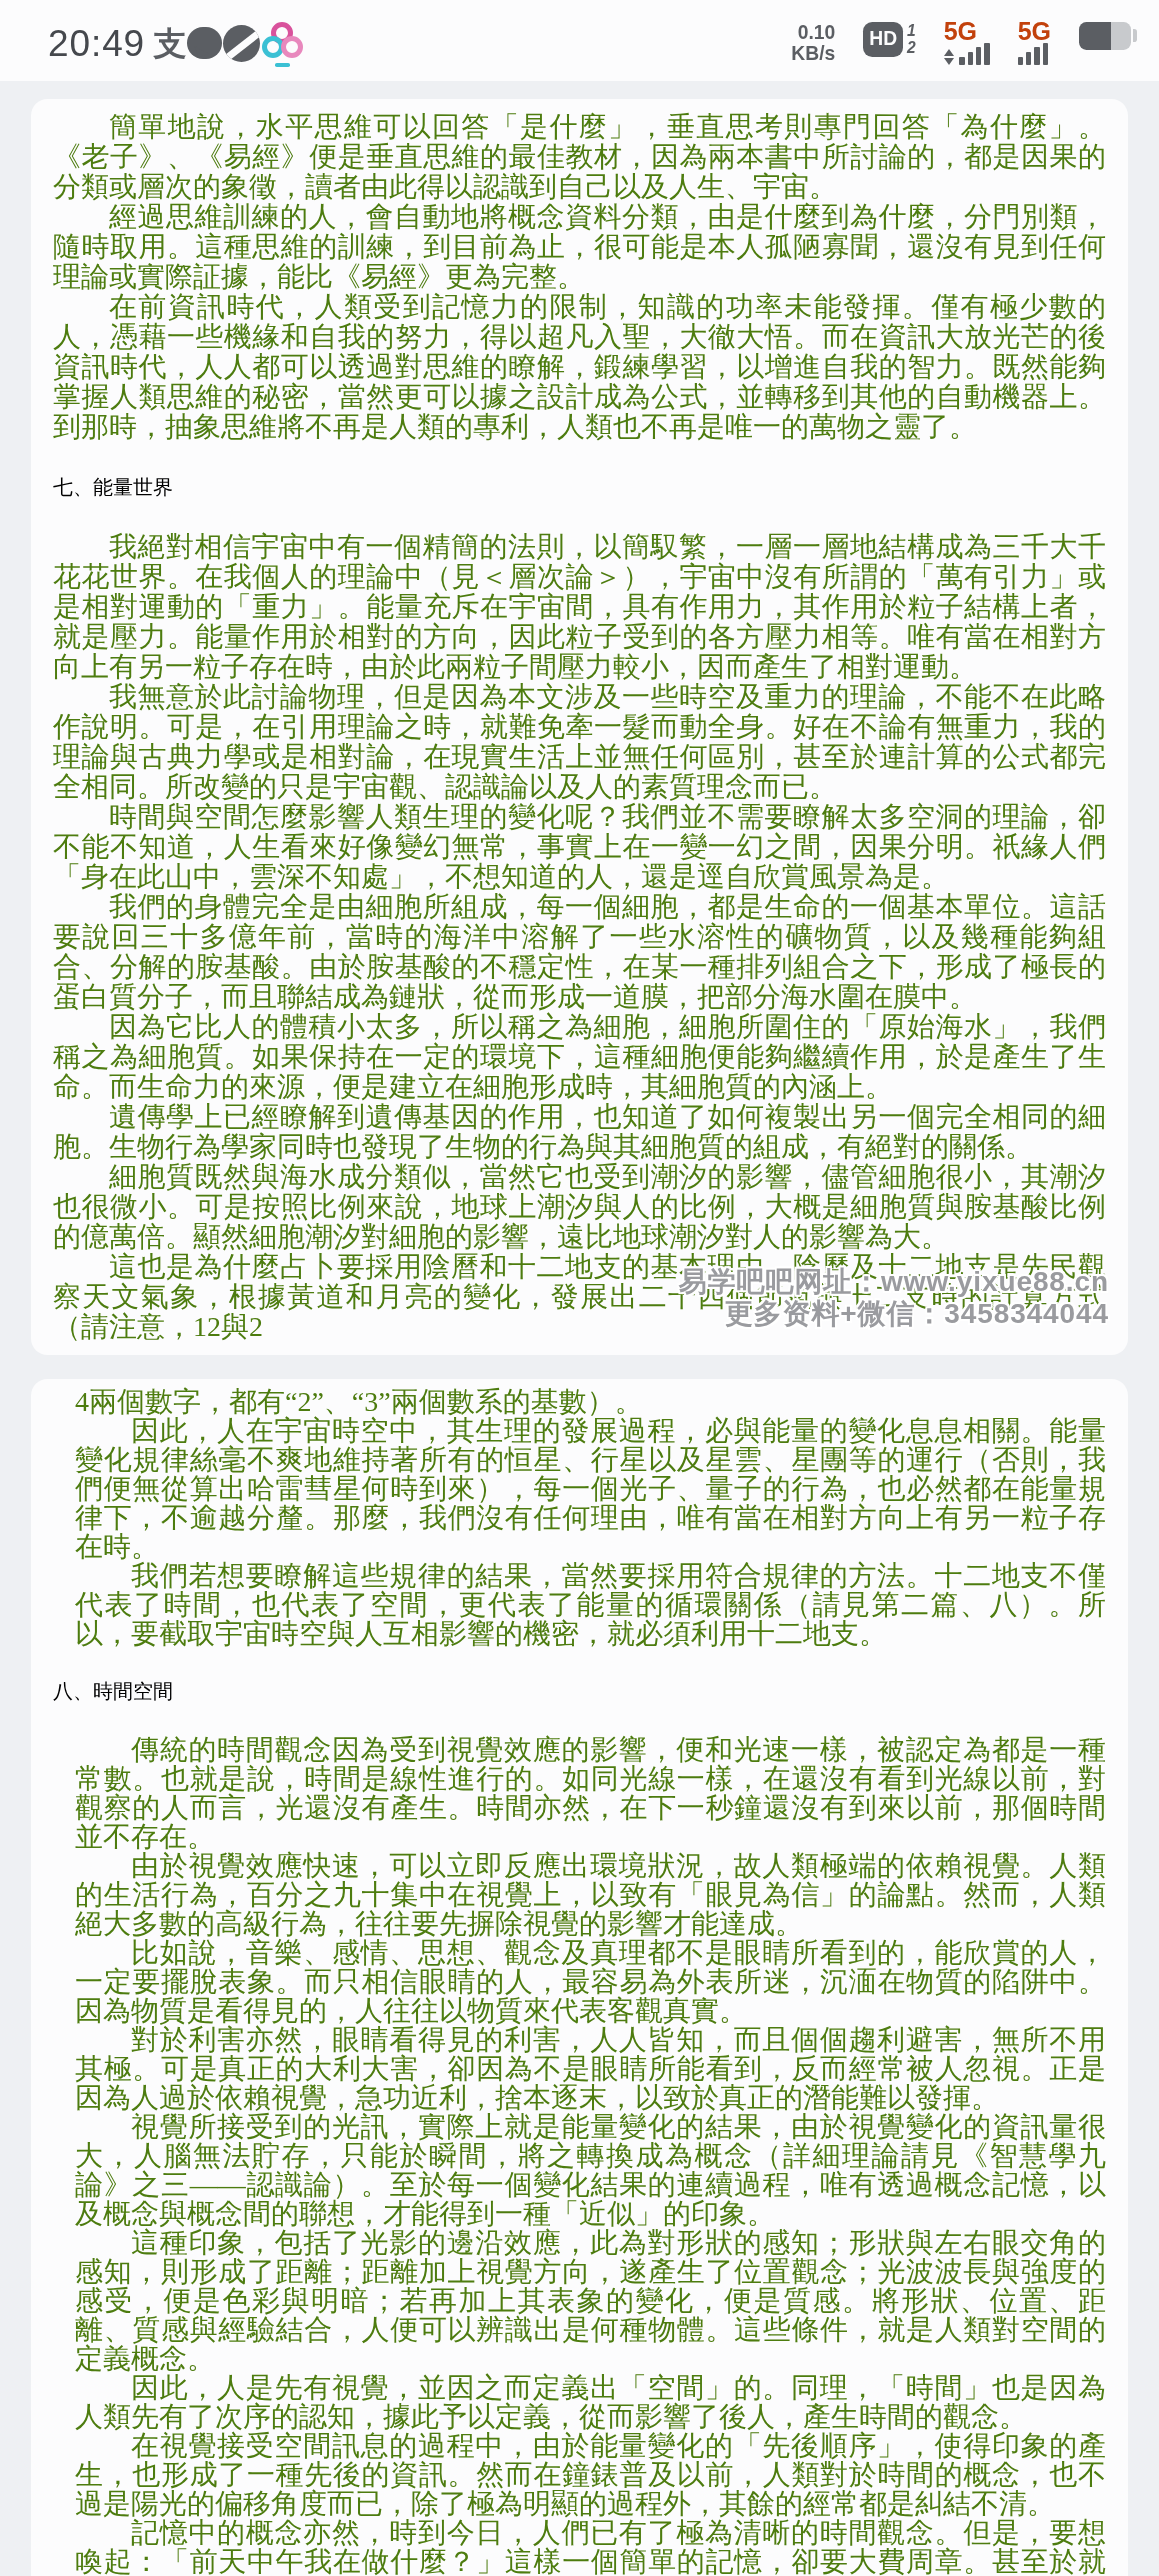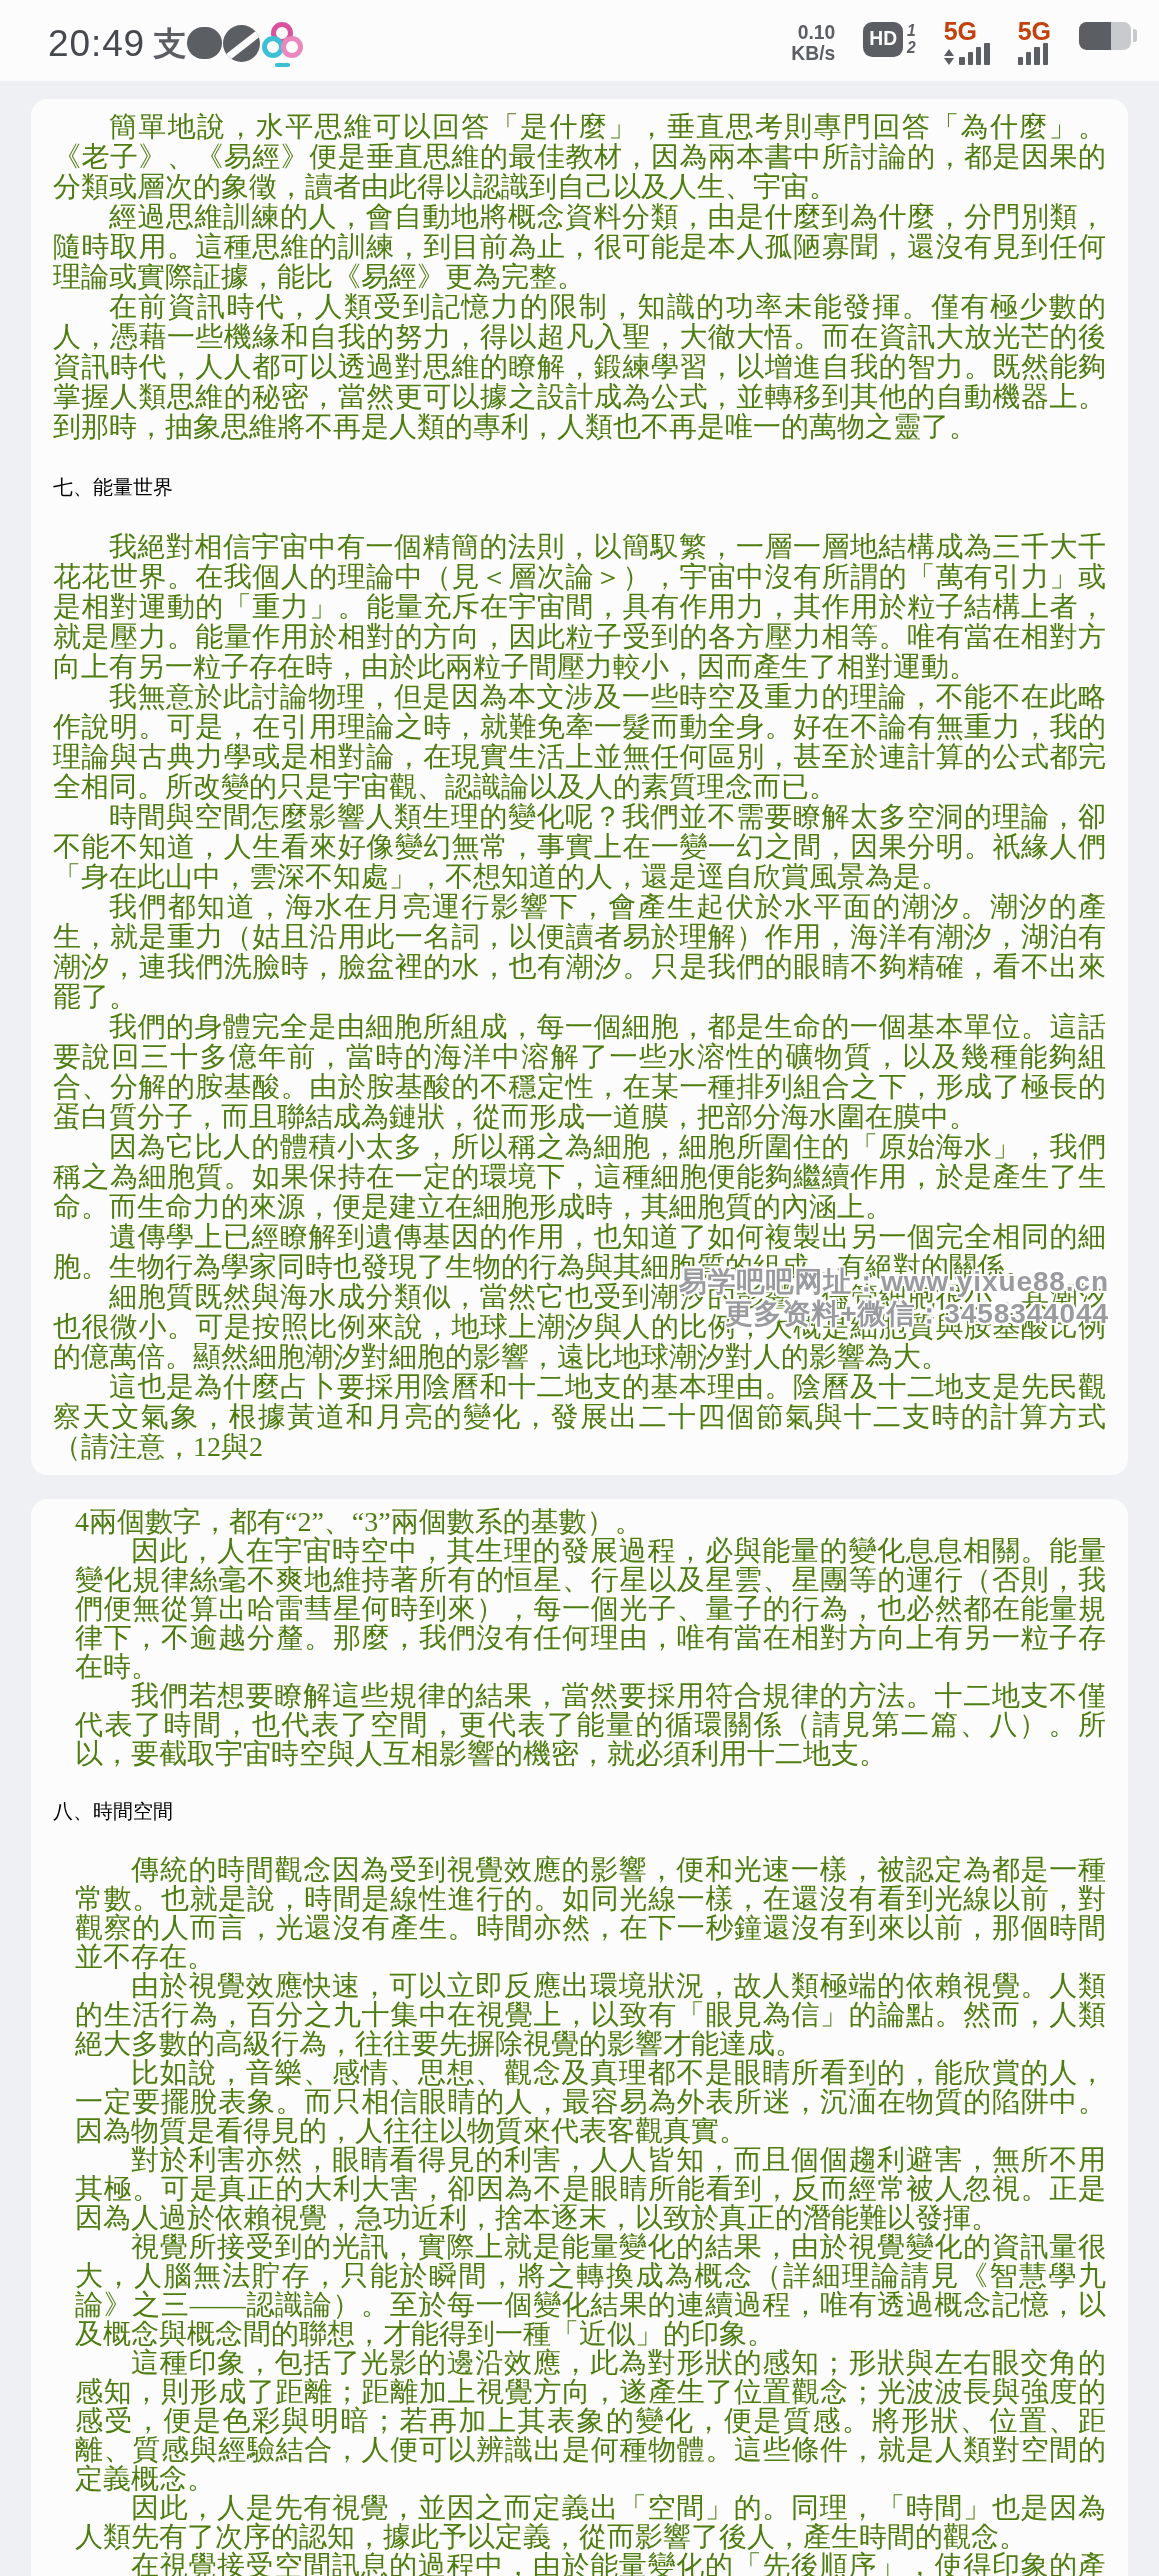--- a/index.html
+++ b/index.html
@@ -130,21 +130,20 @@
 <main>
   <section class="card" id="card1">
     <div>
         <p class="para">簡單地說，水平思維可以回答「是什麼」，垂直思考則專門回答「為什麼」。《老子》、《易經》便是垂直思維的最佳教材，因為兩本書中所討論的，都是因果的分類或層次的象徵，讀者由此得以認識到自己以及人生、宇宙。</p>
         <p class="para">經過思維訓練的人，會自動地將概念資料分類，由是什麼到為什麼，分門別類，隨時取用。這種思維的訓練，到目前為止，很可能是本人孤陋寡聞，還沒有見到任何理論或實際証據，能比《易經》更為完整。</p>
         <p class="para">在前資訊時代，人類受到記憶力的限制，知識的功率未能發揮。僅有極少數的人，憑藉一些機緣和自我的努力，得以超凡入聖，大徹大悟。而在資訊大放光芒的後資訊時代，人人都可以透過對思維的瞭解，鍛練學習，以增進自我的智力。既然能夠掌握人類思維的秘密，當然更可以據之設計成為公式，並轉移到其他的自動機器上。到那時，抽象思維將不再是人類的專利，人類也不再是唯一的萬物之靈了。</p>
         <h2 class="sec">七、能量世界</h2>
         <p class="para">我絕對相信宇宙中有一個精簡的法則，以簡馭繁，一層一層地結構成為三千大千花花世界。在我個人的理論中（見＜層次論＞），宇宙中沒有所謂的「萬有引力」或是相對運動的「重力」。能量充斥在宇宙間，具有作用力，其作用於粒子結構上者，就是壓力。能量作用於相對的方向，因此粒子受到的各方壓力相等。唯有當在相對方向上有另一粒子存在時，由於此兩粒子間壓力較小，因而產生了相對運動。</p>
         <p class="para">我無意於此討論物理，但是因為本文涉及一些時空及重力的理論，不能不在此略作說明。可是，在引用理論之時，就難免牽一髮而動全身。好在不論有無重力，我的理論與古典力學或是相對論，在現實生活上並無任何區別，甚至於連計算的公式都完全相同。所改變的只是宇宙觀、認識論以及人的素質理念而已。</p>
         <p class="para">時間與空間怎麼影響人類生理的變化呢？我們並不需要瞭解太多空洞的理論，卻不能不知道，人生看來好像變幻無常，事實上在一變一幻之間，因果分明。祇緣人們「身在此山中，雲深不知處」，不想知道的人，還是逕自欣賞風景為是。</p>
-        <p class="para">我們都知道，海水在月亮運行影響下，會產生起伏於水平面的潮汐。潮汐的產生，就是重力（姑且沿用此一名詞，以便讀者易於理解）作用，海洋有潮汐，湖泊有潮汐，連我們洗臉時，臉盆裡的水，也有潮汐。只是我們的眼睛不夠精確，看不出來罷了。</p>
         <p class="para">我們的身體完全是由細胞所組成，每一個細胞，都是生命的一個基本單位。這話要說回三十多億年前，當時的海洋中溶解了一些水溶性的礦物質，以及幾種能夠組合、分解的胺基酸。由於胺基酸的不穩定性，在某一種排列組合之下，形成了極長的蛋白質分子，而且聯結成為鏈狀，從而形成一道膜，把部分海水圍在膜中。</p>
         <p class="para">因為它比人的體積小太多，所以稱之為細胞，細胞所圍住的「原始海水」，我們稱之為細胞質。如果保持在一定的環境下，這種細胞便能夠繼續作用，於是產生了生命。而生命力的來源，便是建立在細胞形成時，其細胞質的內涵上。</p>
         <p class="para">遺傳學上已經瞭解到遺傳基因的作用，也知道了如何複製出另一個完全相同的細胞。生物行為學家同時也發現了生物的行為與其細胞質的組成，有絕對的關係。</p>
         <p class="para">細胞質既然與海水成分類似，當然它也受到潮汐的影響，儘管細胞很小，其潮汐也很微小。可是按照比例來說，地球上潮汐與人的比例，大概是細胞質與胺基酸比例的億萬倍。顯然細胞潮汐對細胞的影響，遠比地球潮汐對人的影響為大。</p>
         <p class="para">這也是為什麼占卜要採用陰曆和十二地支的基本理由。陰曆及十二地支是先民觀察天文氣象，根據黃道和月亮的變化，發展出二十四個節氣與十二支時的計算方式（請注意，12與2</p>
       </div>
     <div class="watermark">
       <div>易学吧吧网址：www.yixue88.cn</div>
       <div>更多资料+微信：3458344044</div>
     </div>

